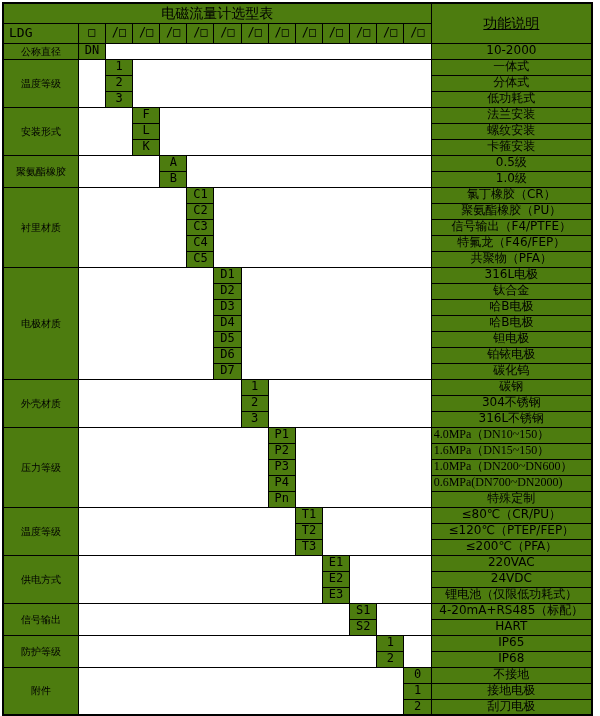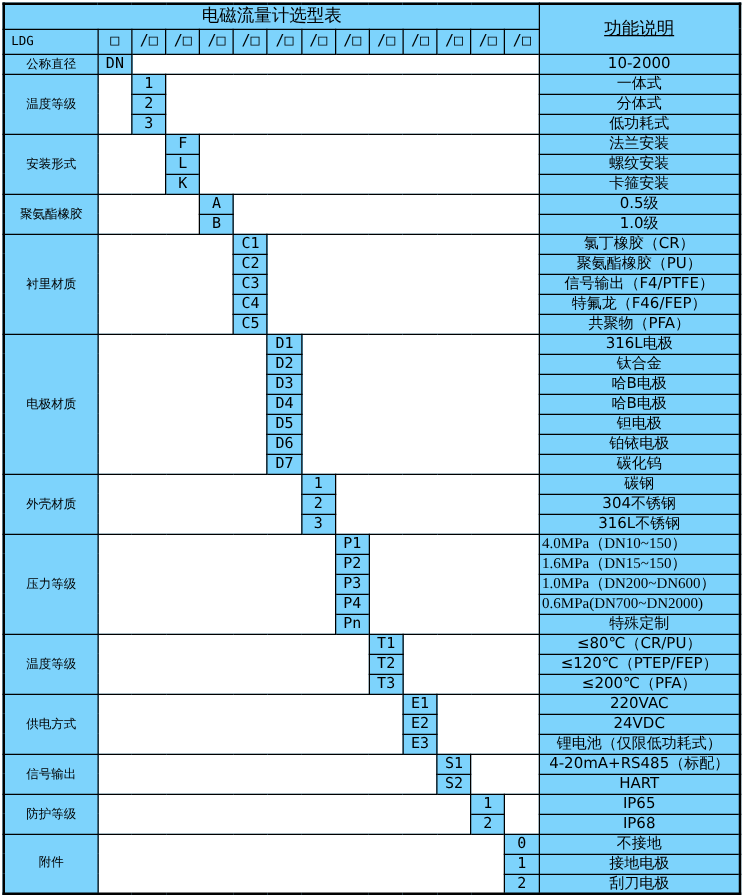--- a/index.html
+++ b/index.html
@@ -3,42 +3,42 @@
 <meta charset="utf-8">
 <style>
   html,body { margin:0; padding:0; background:#ffffff; }
   body { width:600px; height:716px; overflow:hidden; }
   .wrap { padding:2px 0 0 2px; }
   table.sel {
     border-collapse:collapse;
     table-layout:fixed;
     width:591px;
     border:2px solid #000;
-    background:#7dd3fc;
+    background:#4d7c0f;
   }
   td {
     border:1px solid #000;
     padding:0;
     margin:0;
     overflow:hidden;
     white-space:nowrap;
     text-align:center;
     vertical-align:middle;
     color:#000;
     font:12px/1.1 "DejaVu Sans", sans-serif;
   }
   col.c-lbl  { width:75px; }
   col.c-code { width:27px; }
   col.c-desc { width:160px; }
   tr { height:16px; }
   tr.r-title, tr.r-ldg { height:20px; }
   td.title { font-size:14px; }
   td.rhead { font-size:14px;text-decoration:underline; }
   td.lbl   { font-size:10px; }
-  td.ldg   { text-align:left; padding-left:5px; font-family:"DejaVu Sans Mono", monospace; font-size:10px; }
+  td.ldg   { text-align:left; padding-left:5px; font-family:"DejaVu Sans Mono", monospace; font-size:13px; }
   td.box   { font-family:"DejaVu Sans Mono", monospace; font-size:12px; }
   td.code  { font-family:"DejaVu Sans Mono", monospace; font-size:12px;text-align:center; }
   td.desc  { font-size:12px; }
   td.desc.left { text-align:left; padding-left:2px;font-family:Liberation Serif, serif; }
   td.fill  { background:#fff; }
 </style>
 </head>
 <body>
 
 <div class="wrap">

